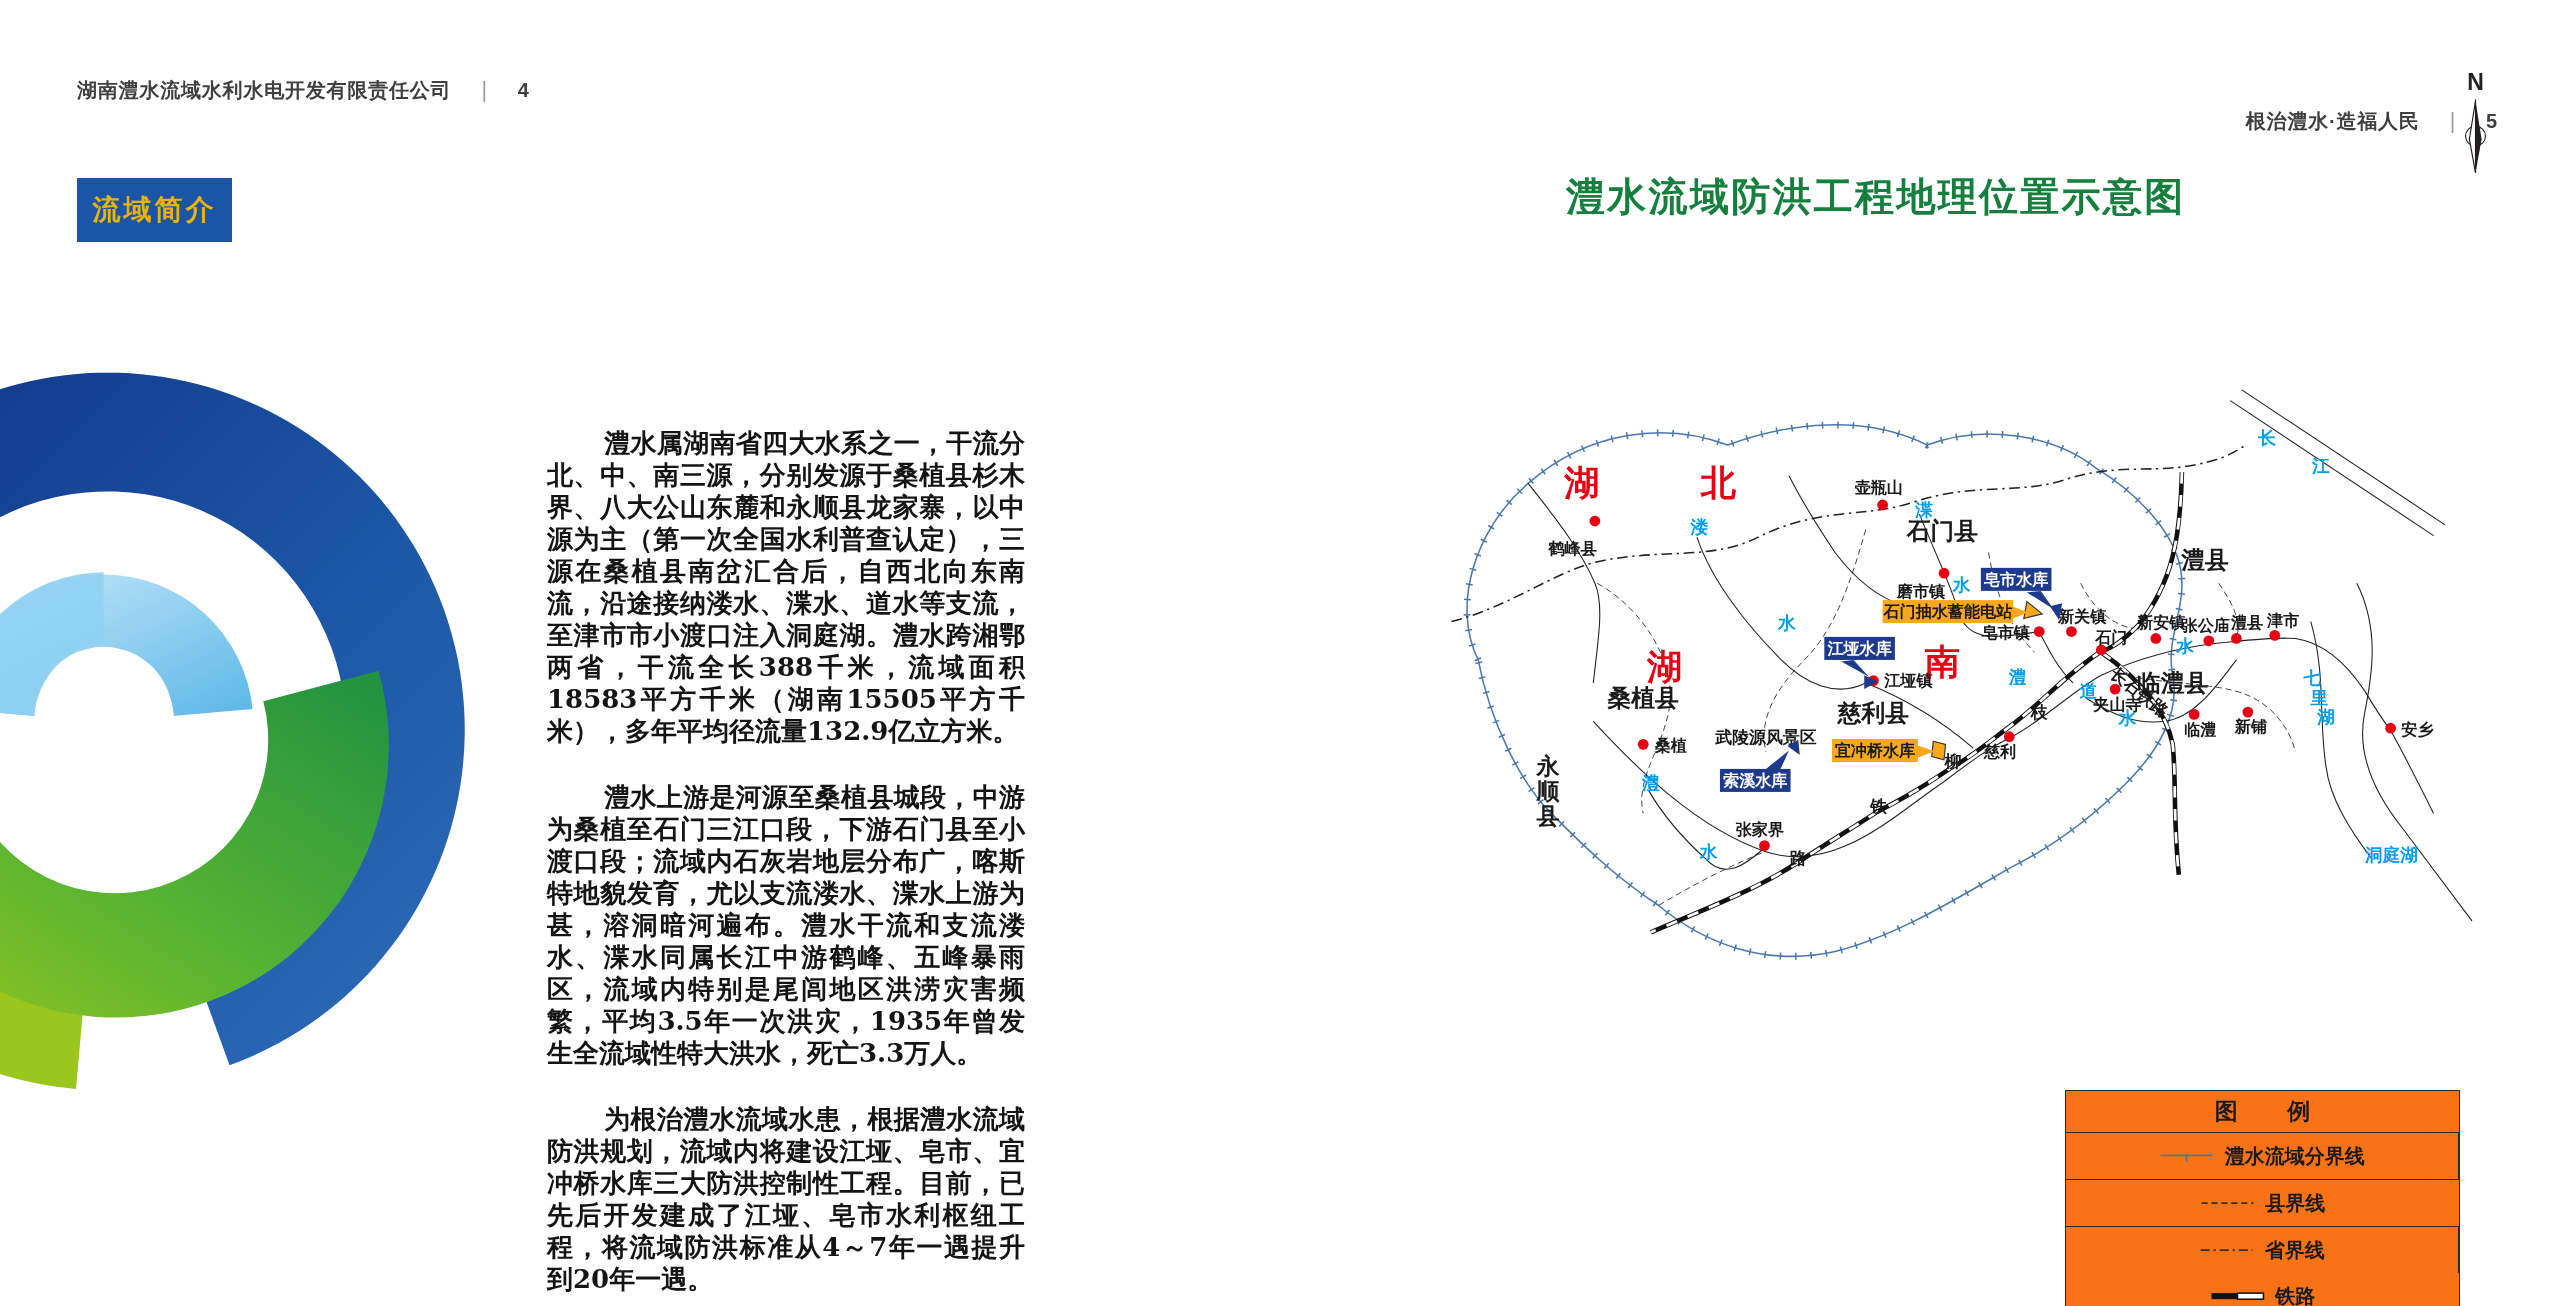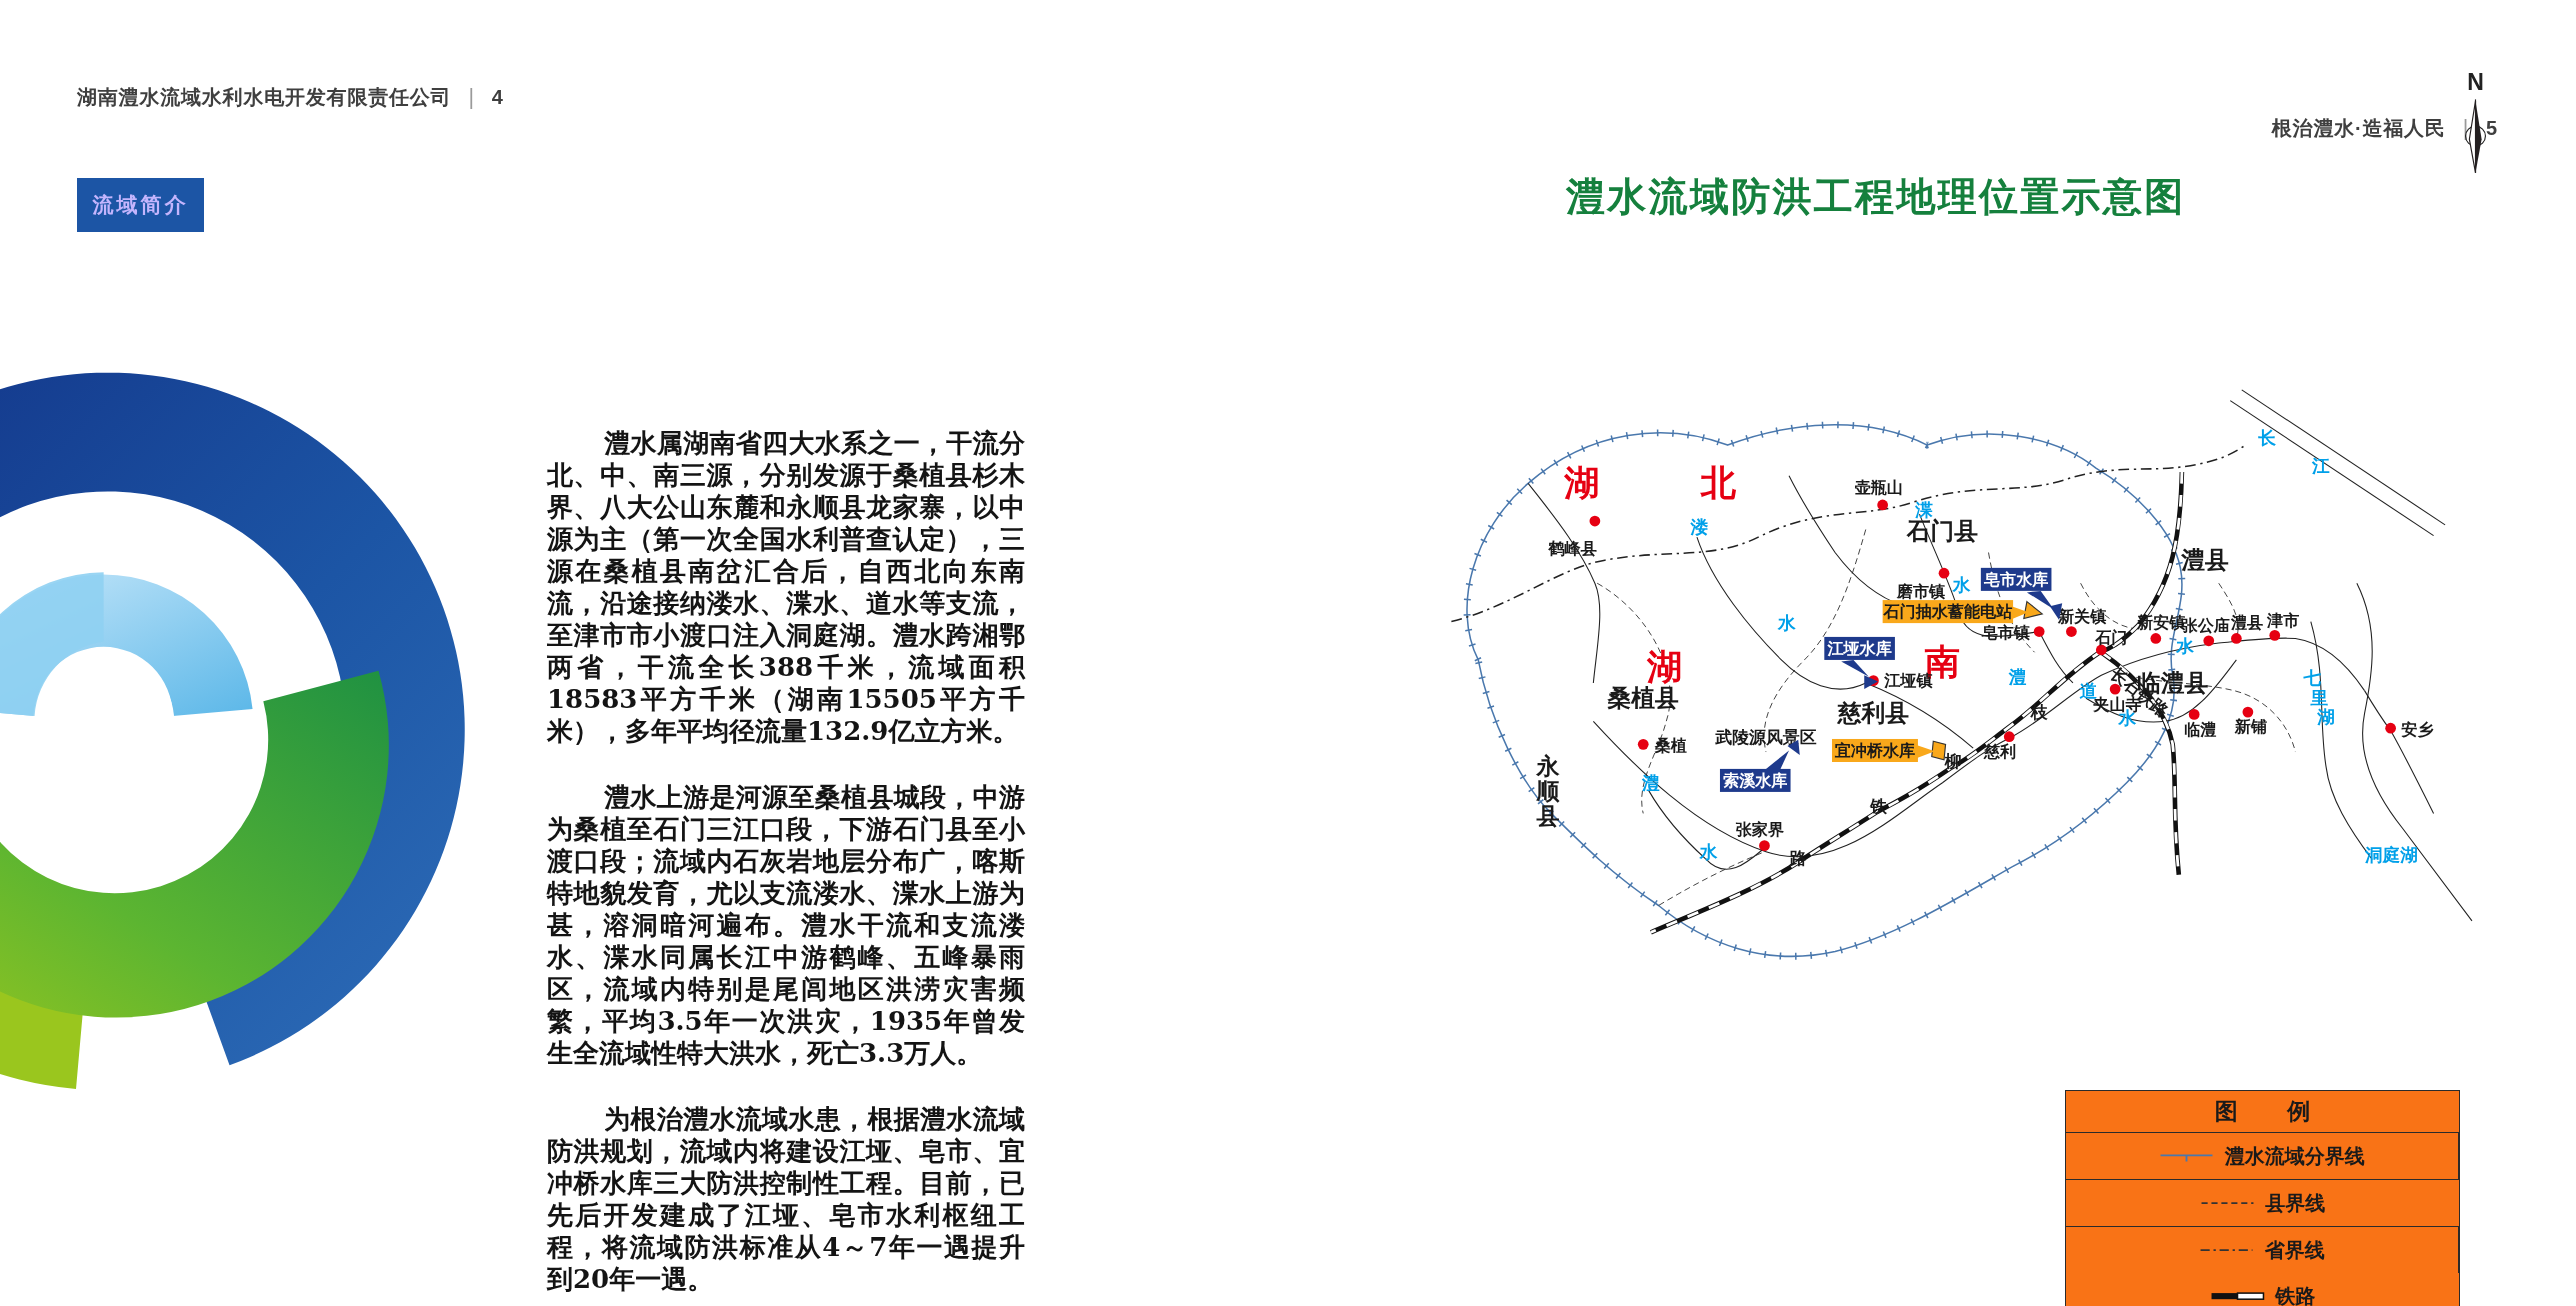--- a/index.html
+++ b/index.html
@@ -1,28 +1,28 @@
 <!DOCTYPE html>
 <html style="font-size:12.3px"><head>
 <meta charset="utf-8">
 <style>
   html,body{margin:0;padding:0;background:#e8e8e8;}
   .spread{
     position:relative;width:2576px;height:1306px;background:#ffffff;
     overflow:hidden;font-family:"Liberation Sans",sans-serif;
   }
   
-  .pg-header{position:absolute;top:84px;font-size:20px;font-weight:bold;color:#3f3f3f;
-    display:flex;align-items:center;gap:17px;letter-spacing:0.8px;}
+  .pg-header{position:absolute;top:77px;font-size:20px;font-weight:bold;color:#3f3f3f;
+    display:flex;align-items:center;gap:30px;letter-spacing:0.8px;}
   .pg-header .hsep{color:#9a9a9a;font-weight:normal;font-size:21.5px;}
   .hdr-left{left:77px;}
   .hdr-right{right:78px;margin-top:31px;}
   
-  .badge{position:absolute;left:77px;top:178px;background:#1c55a5;color:#c4b5fd;
-    font-size:21px;font-weight:bold;letter-spacing:3.1px;padding:13px 15.4px;}
+  .badge{position:absolute;left:77px;top:178px;background:#1c55a5;color:#eab308;
+    font-size:28px;font-weight:bold;letter-spacing:3.1px;padding:13px 15.4px;}
   
   .bodycol{position:absolute;left:547px;top:427px;width:478px;color:#141414;
     font-family:"DejaVu Serif","Liberation Serif",serif;font-weight:600;
     font-size:26px;line-height:32px;text-align:justify;}
   .bodycol p{margin:0 0 34px 0;text-indent:2.2em;}
   
   .map-title{position:absolute;left:1566px;top:170px;font-size:39px;font-weight:bold;
     color:#15803d;letter-spacing:2.3px;}
   
   .compass{position:absolute;left:2451px;top:69px;width:49px;text-align:center;}

